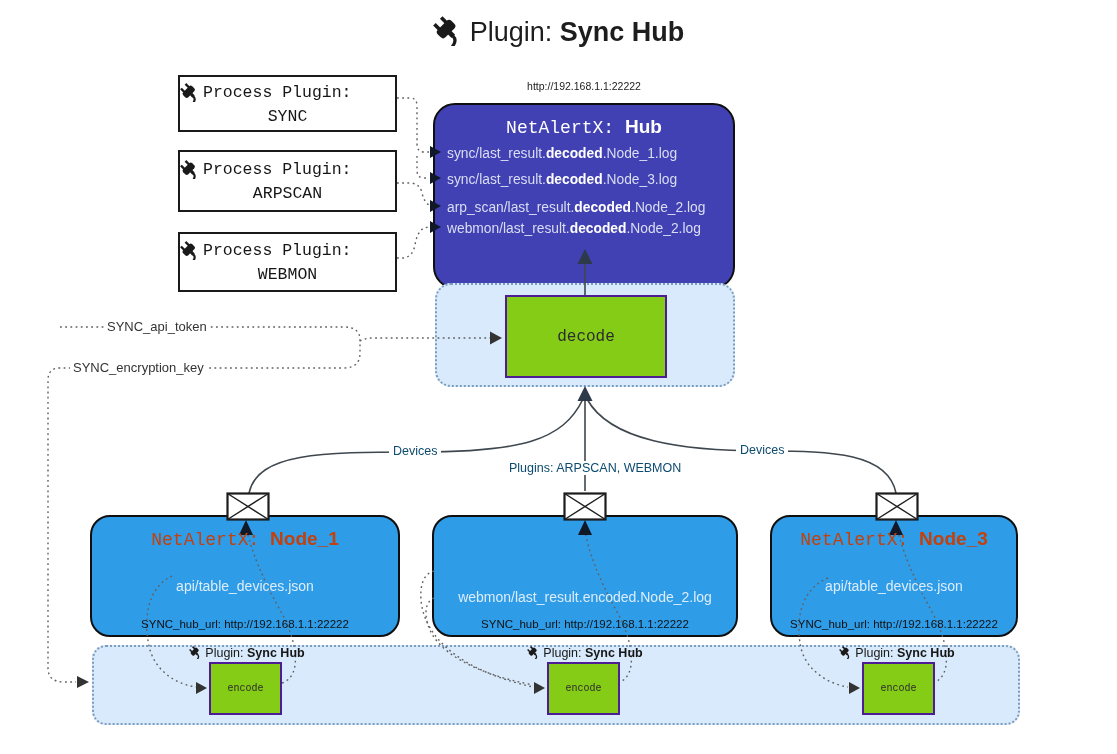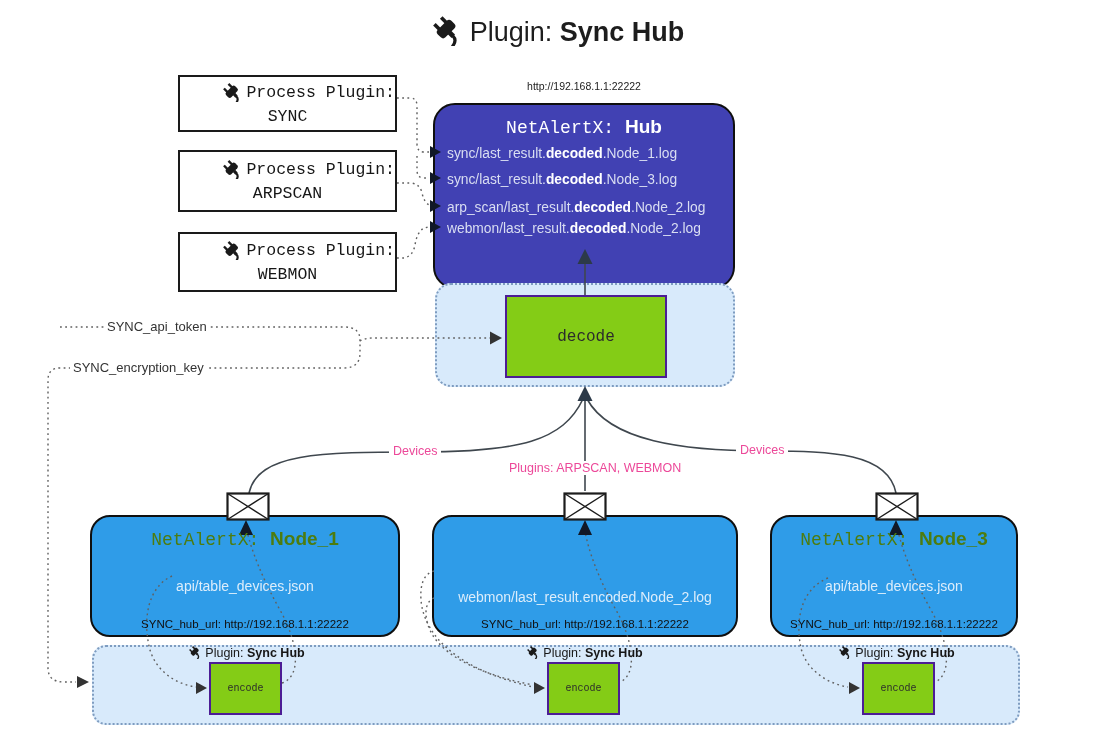--- a/index.html
+++ b/index.html
@@ -10,48 +10,48 @@
   .layer-box{z-index:1;}
   .layer-top{z-index:6;}
 
   
   .page-title{left:0;right:0;top:16px;text-align:center;font-size:27px;color:#1d1d1d;z-index:6;}
   .page-title .plug{width:30px;height:30px;vertical-align:-5px;margin-right:7px;}
   .page-title b{font-weight:bold;}
 
   
   .pbox{left:178px;width:219px;background:#fff;border:2px solid #1a1a1a;box-sizing:border-box;text-align:center;color:#161616;}
-  .pbox .row1{margin-top:6px;font-family:"Liberation Mono",monospace;font-size:16.5px;display:flex;align-items:center;justify-content:flex-end;gap:4px;}
+  .pbox .row1{margin-top:6px;font-family:"Liberation Mono",monospace;font-size:16.5px;display:flex;align-items:center;justify-content:flex-start;gap:4px;}
   .pbox .row2{margin-top:5px;font-family:"Liberation Mono",monospace;font-size:16.5px;}
   .pbox .plug{width:19px;height:19px;}
 
   
   .hub{left:433px;top:103px;width:302px;height:186px;background:#4141b3;border:2px solid #0f0f0f;border-radius:22px;box-sizing:border-box;}
   .hub-title{position:absolute;left:0;right:0;top:11px;text-align:center;color:#ffffff;font-size:18px;}
   .hub-title .mono{font-family:"Liberation Mono",monospace;}
   .hub-title b{font-weight:bold;font-size:19px;}
   .hub-log{position:absolute;left:12px;white-space:nowrap;font-size:13.8px;color:#d9def2;}
   .hub-log b{color:#ffffff;font-weight:bold;}
   .hub-url{left:433px;top:80px;width:302px;text-align:center;font-size:10.5px;color:#222;z-index:6;}
 
   
   .lightbox{background:#d8eafb;border:2px dotted #7e9cc0;border-radius:16px;box-sizing:border-box;}
   .whitebox{background:#84cc16;border:2px solid #4c1d95;box-sizing:border-box;display:flex;align-items:center;justify-content:center;
             font-family:"Liberation Mono",monospace;color:#2c2c2c;}
 
   
   .node{top:515px;height:122px;background:#2f9ce8;border:2px solid #0f0f0f;border-radius:20px;box-sizing:border-box;}
-  .node-title{position:absolute;left:0;right:0;top:13px;text-align:center;color:#4d7c0f;font-size:18px;white-space:nowrap;}
+  .node-title{position:absolute;left:0;right:0;top:13px;text-align:center;color:#c2410c;font-size:18px;white-space:nowrap;}
   .node-title .mono{font-family:"Liberation Mono",monospace;}
   .node-title b{font-weight:bold;font-size:19px;}
   .node-line{position:absolute;left:0;right:0;text-align:center;color:#dcedfb;font-size:14px;white-space:nowrap;}
   .node-url{position:absolute;left:0;right:0;text-align:center;color:#101010;font-size:11.5px;white-space:nowrap;}
 
   
-  .lbl{background:#ffffff;color:#ec4899;font-size:12.5px;padding:0 4px;white-space:nowrap;z-index:6;}
+  .lbl{background:#ffffff;color:#0c4a6e;font-size:12.5px;padding:0 4px;white-space:nowrap;z-index:6;}
   .keylbl{background:#ffffff;color:#333;font-size:13px;padding:0 3px;white-space:nowrap;z-index:6;}
 
   
   .strip{left:92px;top:645px;width:928px;height:80px;}
   .enc-label{top:646px;width:170px;text-align:center;font-size:12.5px;color:#161616;z-index:6;white-space:nowrap;}
   .enc-label .plug{width:13px;height:13px;vertical-align:-2px;margin-right:3px;}
   .enc-label b{font-weight:bold;}
   .encode{top:662px;width:73px;height:53px;font-size:10px;}
   .decode-box{left:505px;top:295px;width:162px;height:83px;font-size:16px;}
 

